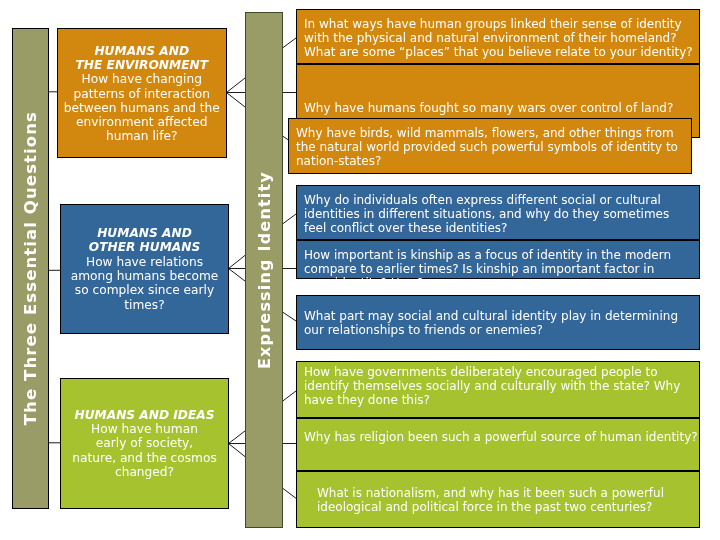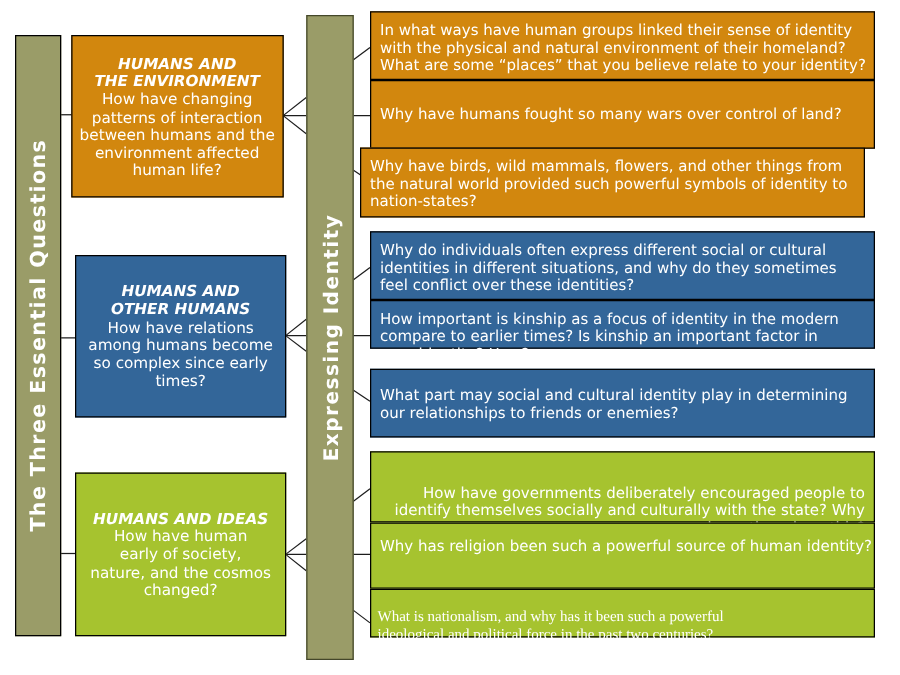--- a/index.html
+++ b/index.html
@@ -94,21 +94,21 @@
       </div>
   </div>
 
   <div class="abs dbox c-orange" style="left:296px;top:9px;width:404px;height:55px;padding:7px 7px;font-size:12px;line-height:14px;">
     <div>
         <div class="line">In what ways have human groups linked their sense of identity</div>
         <div class="line">with the physical and natural environment of their homeland?</div>
         <div class="line">What are some “places” that you believe relate to your identity?</div>
       </div>
   </div>
-  <div class="abs dbox c-orange" style="left:296px;top:63.5px;width:404px;height:55px;padding:19px 7px;font-size:12px;line-height:14px;">
+  <div class="abs dbox c-orange" style="left:296px;top:63.5px;width:404px;height:55px;padding:36px 7px;font-size:12px;line-height:14px;">
     <div>
         <div class="line">Why have humans fought so many wars over control of land?</div>
       </div>
   </div>
   <div class="abs dbox c-orange" style="left:288px;top:118px;width:404px;height:56px;padding:7px 7px;font-size:12px;line-height:14px;">
     <div>
         <div class="line">Why have birds, wild mammals, flowers, and other things from</div>
         <div class="line">the natural world provided such powerful symbols of identity to</div>
         <div class="line">nation-states?</div>
       </div>
@@ -153,32 +153,32 @@
         <div class="line">HUMANS AND IDEAS</div>
       </div>
     <div class="bd">
         <div class="line">How have human</div>
         <div class="line">early of society,</div>
         <div class="line">nature, and the cosmos</div>
         <div class="line">changed?</div>
       </div>
   </div>
 
-  <div class="abs dbox c-green" style="left:296px;top:361px;width:404px;height:56.5px;padding:25px 7px;font-size:12px;line-height:14px;text-align:right;">
+  <div class="abs dbox c-green" style="left:296px;top:361px;width:404px;height:56.5px;padding:3px 7px;font-size:12px;line-height:14px;">
     <div>
         <div class="line">How have governments deliberately encouraged people to</div>
         <div class="line">identify themselves socially and culturally with the state? Why</div>
         <div class="line">have they done this?</div>
       </div>
   </div>
   <div class="abs dbox c-green" style="left:296px;top:417.5px;width:404px;height:53.5px;padding:11px 7px;font-size:12px;line-height:14px;">
     <div>
         <div class="line">Why has religion been such a powerful source of human identity?</div>
       </div>
   </div>
-  <div class="abs dbox c-green" style="left:296px;top:471px;width:404px;height:39px;padding:14px 5px;font-size:12px;line-height:14px;font-family:Liberation Serif, serif;">
+  <div class="abs dbox c-green" style="left:296px;top:471px;width:404px;height:57px;padding:14px 20px;font-size:12px;line-height:14px;">
     <div>
         <div class="line">What is nationalism, and why has it been such a powerful</div>
         <div class="line">ideological and political force in the past two centuries?</div>
       </div>
   </div>
 
 </div>
 
 </body></html>

